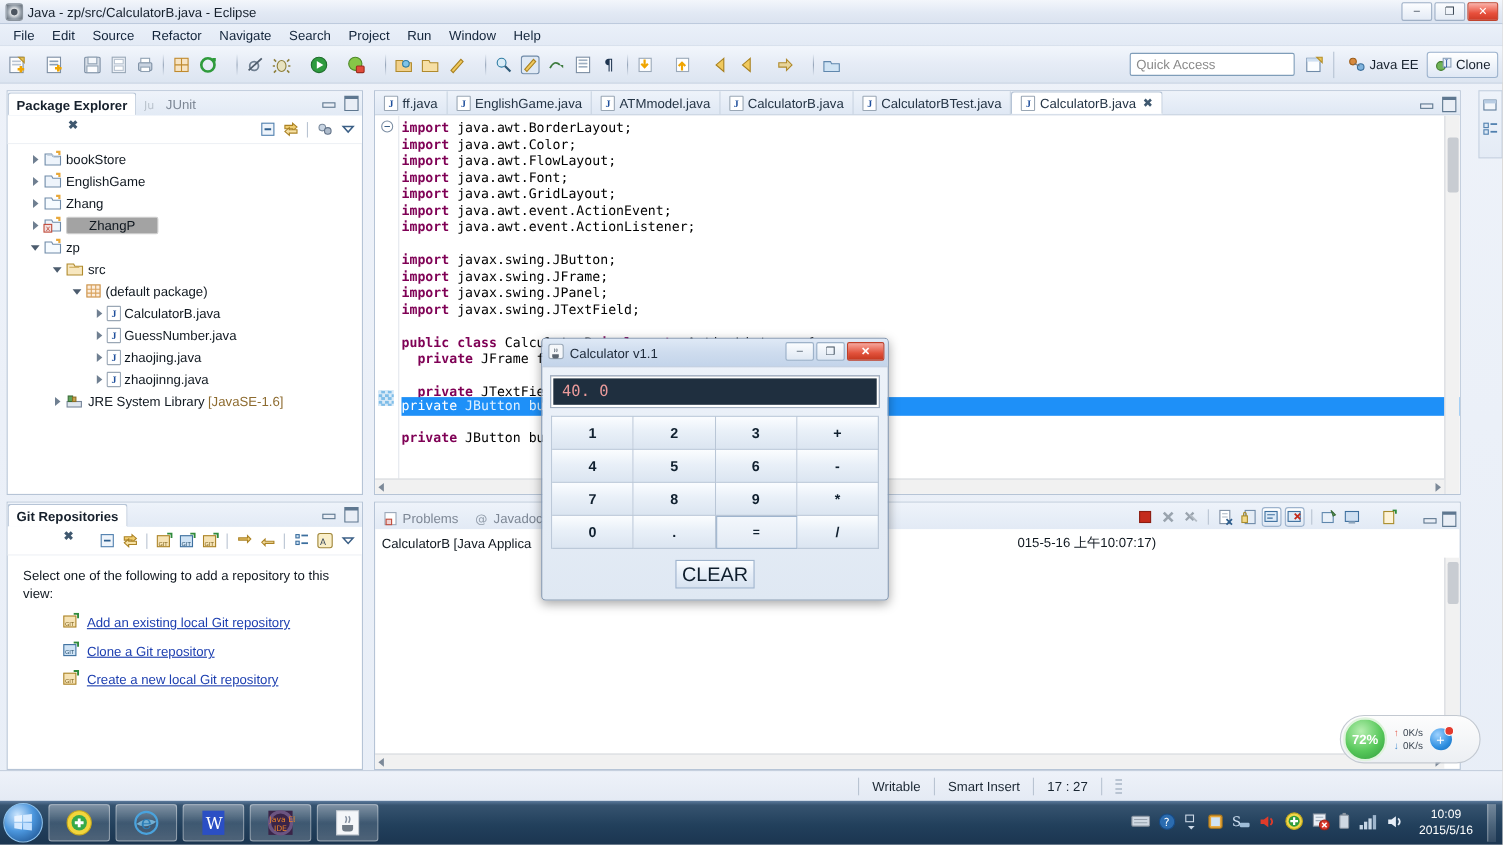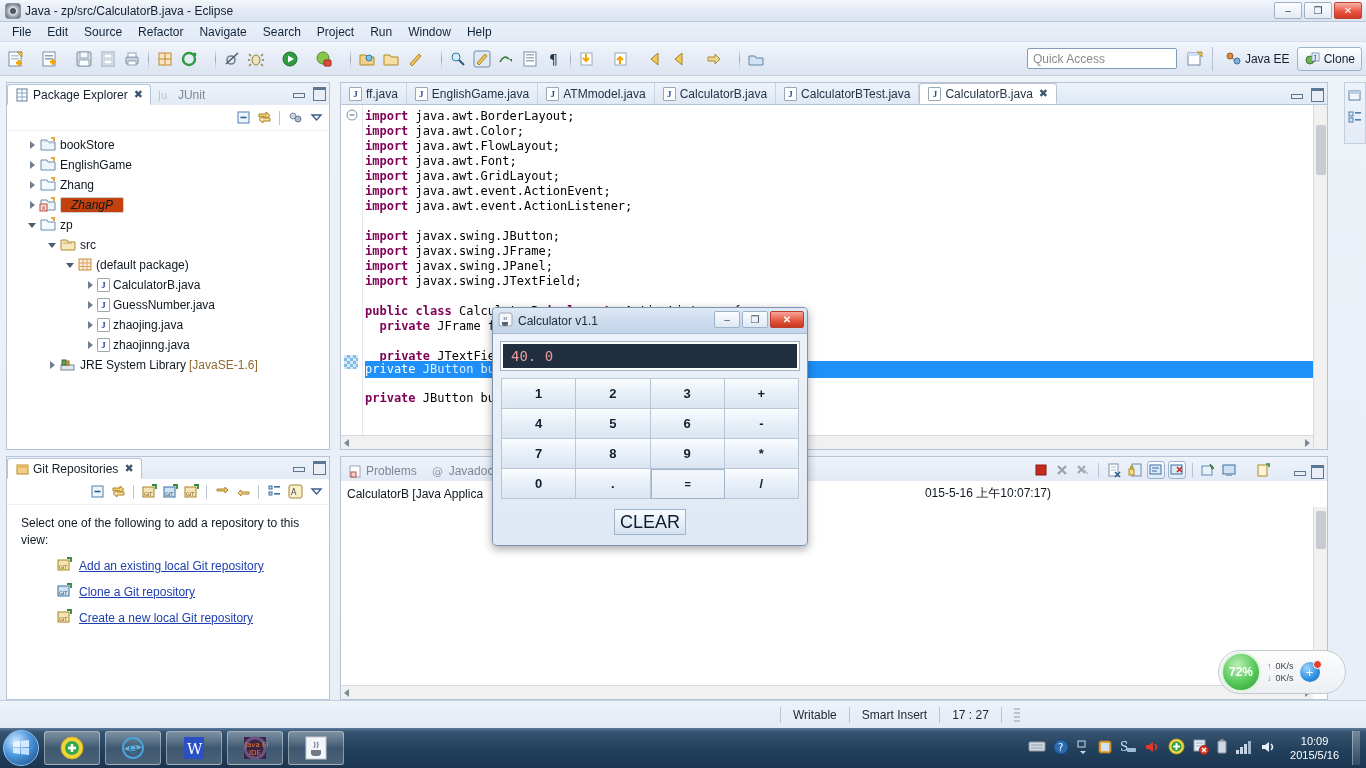--- a/index.html
+++ b/index.html
@@ -83,21 +83,21 @@
   .panel-tabs {
     height:22px; background:linear-gradient(180deg,#eef3fa 0%, #e2eaf5 100%);
     display:flex; align-items:flex-end; position:relative;
   }
   .ptab {
     height:21px; display:flex; align-items:center; gap:4px; padding:0 7px;
     font-size:12px; color:#2a3a4d; position:relative;
   }
   .ptab.active {
     background:#fff; border:1px solid #b6c4d6; border-bottom:1px solid #fff;
-    border-radius:3px 3px 0 0; font-weight:normal; color:#16202c;
+    border-radius:3px 3px 0 0; font-weight:bold; color:#16202c;flex-direction:column;
   }
   .ptab.inactive { color:#7d8795; }
   .tab-close { font-size:11px; color:#3f586f; margin-left:2px; }
   .panel-ctrl { position:absolute; right:4px; top:2px; display:flex; gap:6px; }
   .ctrl-min, .ctrl-max { width:14px; height:14px; position:relative; }
   .ctrl-min:after { content:""; position:absolute; left:2px; top:8px; width:10px; height:3px;
                     border:1px solid #5e7790; background:#e9eef6;}
   .ctrl-max:after { content:""; position:absolute; left:2px; top:2px; width:11px; height:10px;
                     border:1px solid #5e7790; border-top-width:3px; background:#e9eef6;}
 
@@ -112,21 +112,21 @@
   
   .tree { padding:4px 0 0 4px; font-size:12px; color:#101820; }
   .tnode { display:flex; align-items:center; height:20px; white-space:nowrap; }
   .twist { width:14px; height:14px; display:flex; align-items:center; justify-content:center; }
   .twist.closed:after { content:""; border-top:4px solid transparent; border-bottom:4px solid transparent;
                         border-left:5px solid #6f7f91; }
   .twist.open:after { content:""; border-left:4px solid transparent; border-right:4px solid transparent;
                       border-top:5px solid #4c5c6e; }
   .tlabel { margin-left:3px; }
   .tdim { color:#8d6b2f; }
-  .tsel { background:#c2410c; border:1px solid #cfcfcf; border-radius:2px; padding:0 10px;font-style:italic; }
+  .tsel { background:#a3a3a3; border:1px solid #cfcfcf; border-radius:2px; padding:0 20px; }
 
   
   .editor-area { position:absolute; }
   .etabs {
     height:22px; background:linear-gradient(180deg,#eef3fa 0%, #dfe8f4 100%);
     display:flex; align-items:flex-end; border-bottom:1px solid #b6c4d6;
   }
   .etab { height:21px; display:flex; align-items:center; gap:4px; padding:0 8px;
           font-size:12px; color:#243445; border-right:1px solid #c9d4e2; }
   .etab.active { background:#fff; border:1px solid #b6c4d6; border-bottom-color:#fff;

